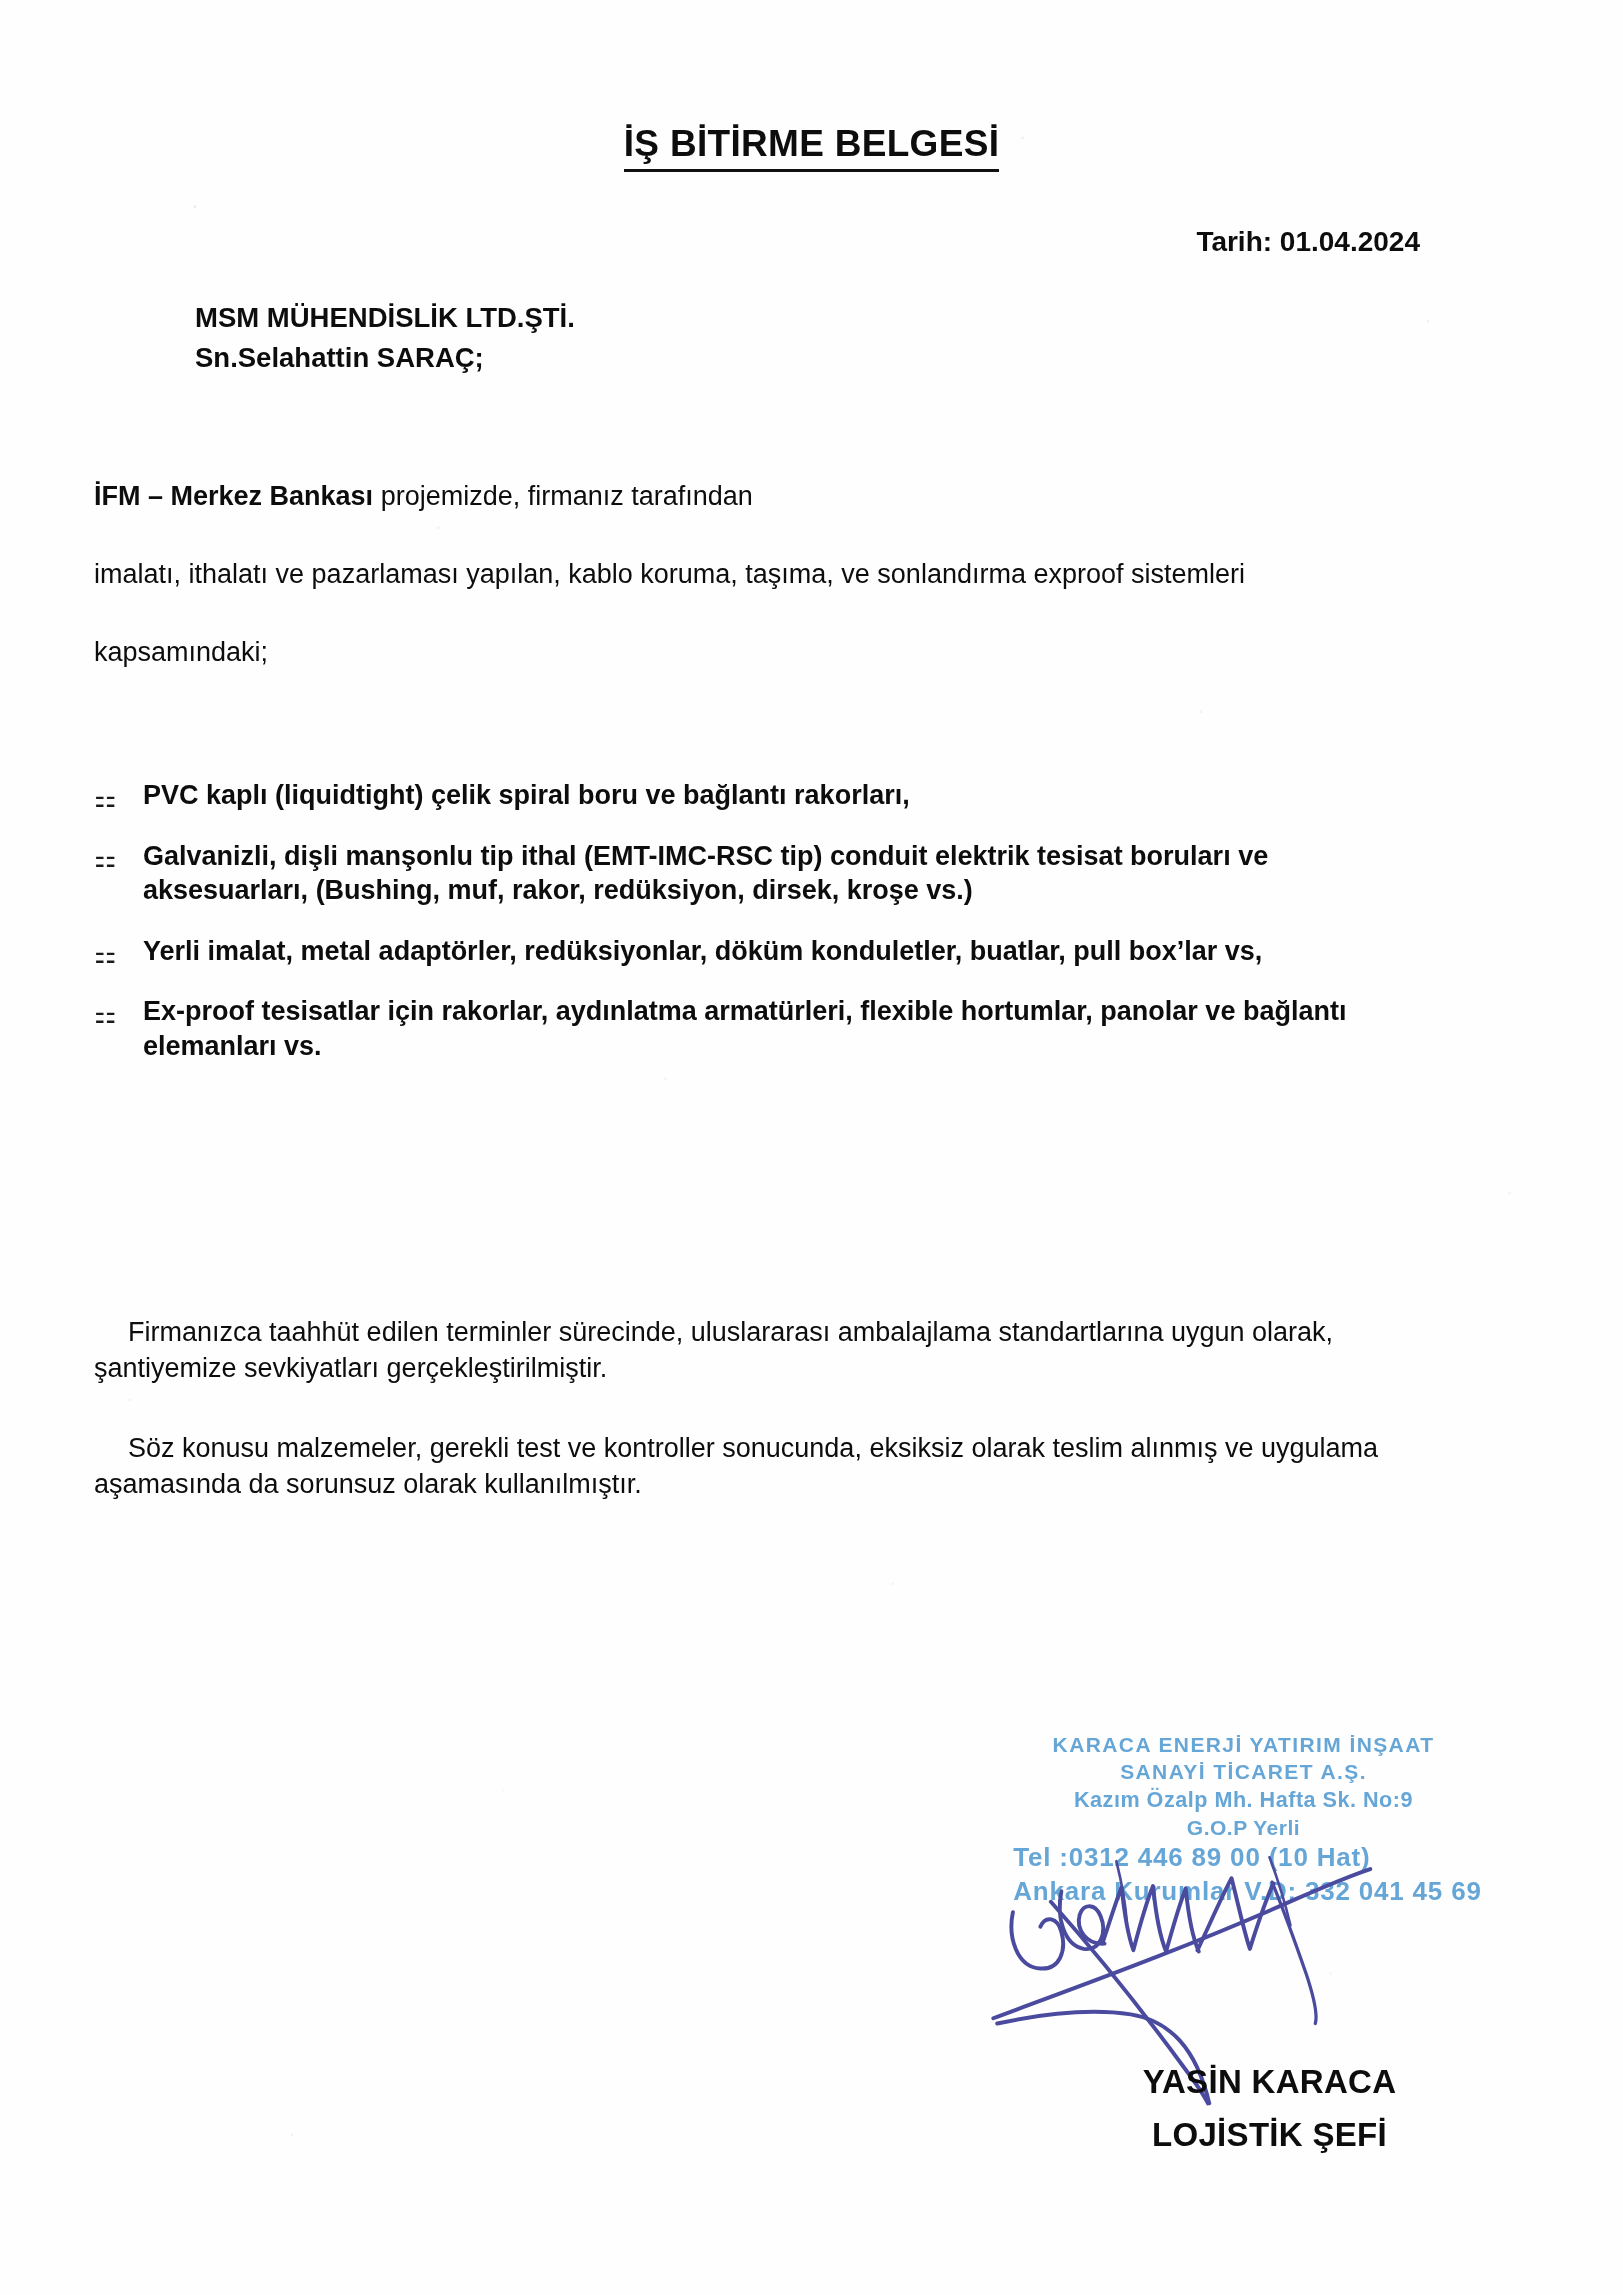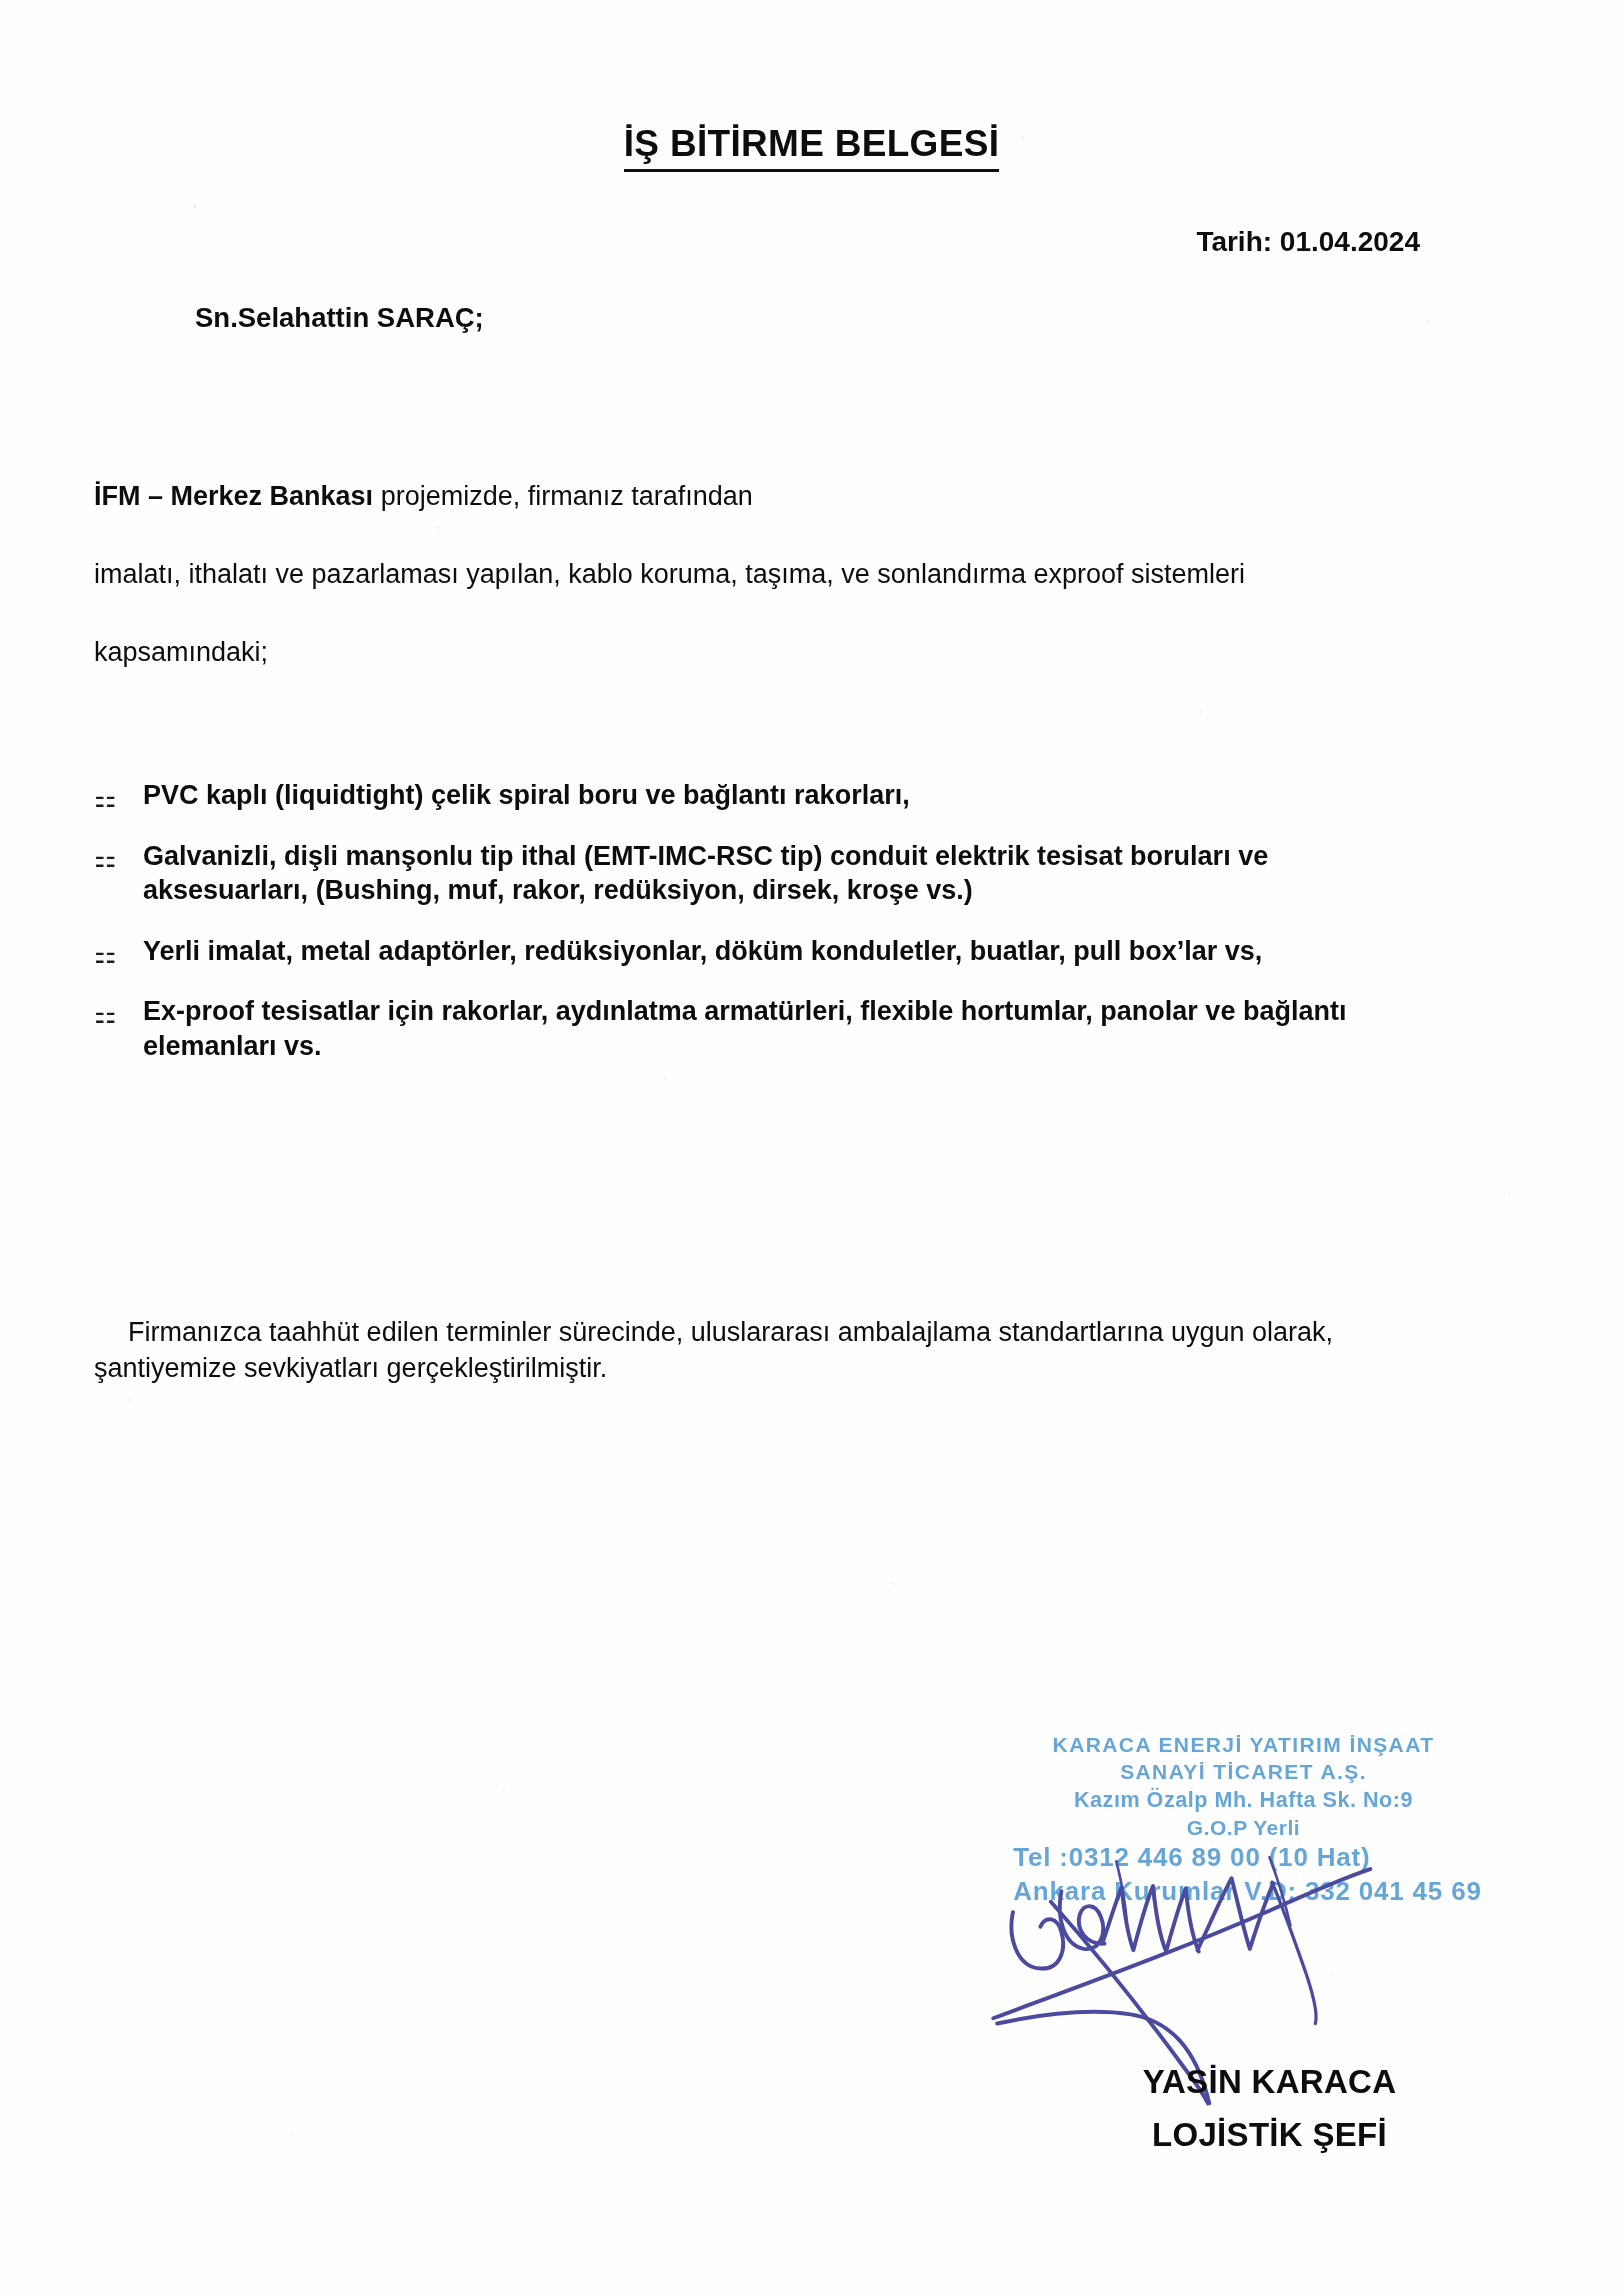--- a/index.html
+++ b/index.html
@@ -187,20 +187,21 @@
 
   <div class="scan-noise"></div>
 
   <div class="doc-title">
     <span>İŞ BİTİRME BELGESİ</span>
   </div>
 
   <div class="doc-date">Tarih: 01.04.2024</div>
 
   <div class="recipient">
+    <div>MSM MÜHENDİSLİK LTD.ŞTİ.</div>
     <div>Sn.Selahattin SARAÇ;</div>
   </div>
 
   <div class="intro">
     <p><span class="lead-strong">İFM – Merkez Bankası</span><span> projemizde, firmanız tarafından</span></p>
     <p>imalatı, ithalatı ve pazarlaması yapılan, kablo koruma, taşıma, ve sonlandırma exproof sistemleri</p>
     <p>kapsamındaki;</p>
   </div>
 
   <div class="bullets">
@@ -222,20 +223,21 @@
 
     <div class="bullet-row">
       <div class="bullet-marker">⚏</div>
       <div class="bullet-text">Ex-proof tesisatlar için rakorlar, aydınlatma armatürleri, flexible hortumlar, panolar ve bağlantı elemanları vs.</div>
     </div>
 
   </div>
 
   <div class="closing">
     <p>Firmanızca taahhüt edilen terminler sürecinde, uluslararası ambalajlama standartlarına uygun olarak, şantiyemize sevkiyatları gerçekleştirilmiştir.</p>
+    <p>Söz konusu malzemeler, gerekli test ve kontroller sonucunda, eksiksiz olarak teslim alınmış ve uygulama aşamasında da sorunsuz olarak kullanılmıştır.</p>
   </div>
 
   <div class="stamp">
     <div class="stamp-line l1">KARACA ENERJİ YATIRIM İNŞAAT</div>
     <div class="stamp-line l2">SANAYİ TİCARET A.Ş.</div>
     <div class="stamp-line l3">Kazım Özalp Mh. Hafta Sk. No:9</div>
     <div class="stamp-line l4">G.O.P Yerli</div>
     <div class="stamp-line l5">Tel      :0312 446 89 00 (10 Hat)</div>
     <div class="stamp-line l6">Ankara Kurumlar V.D: 332 041 45 69</div>
   </div>

